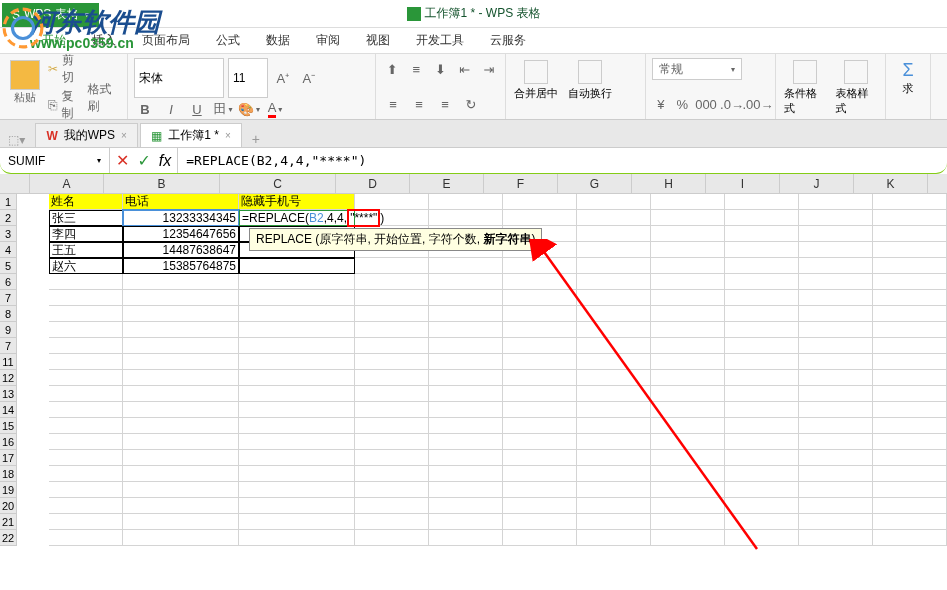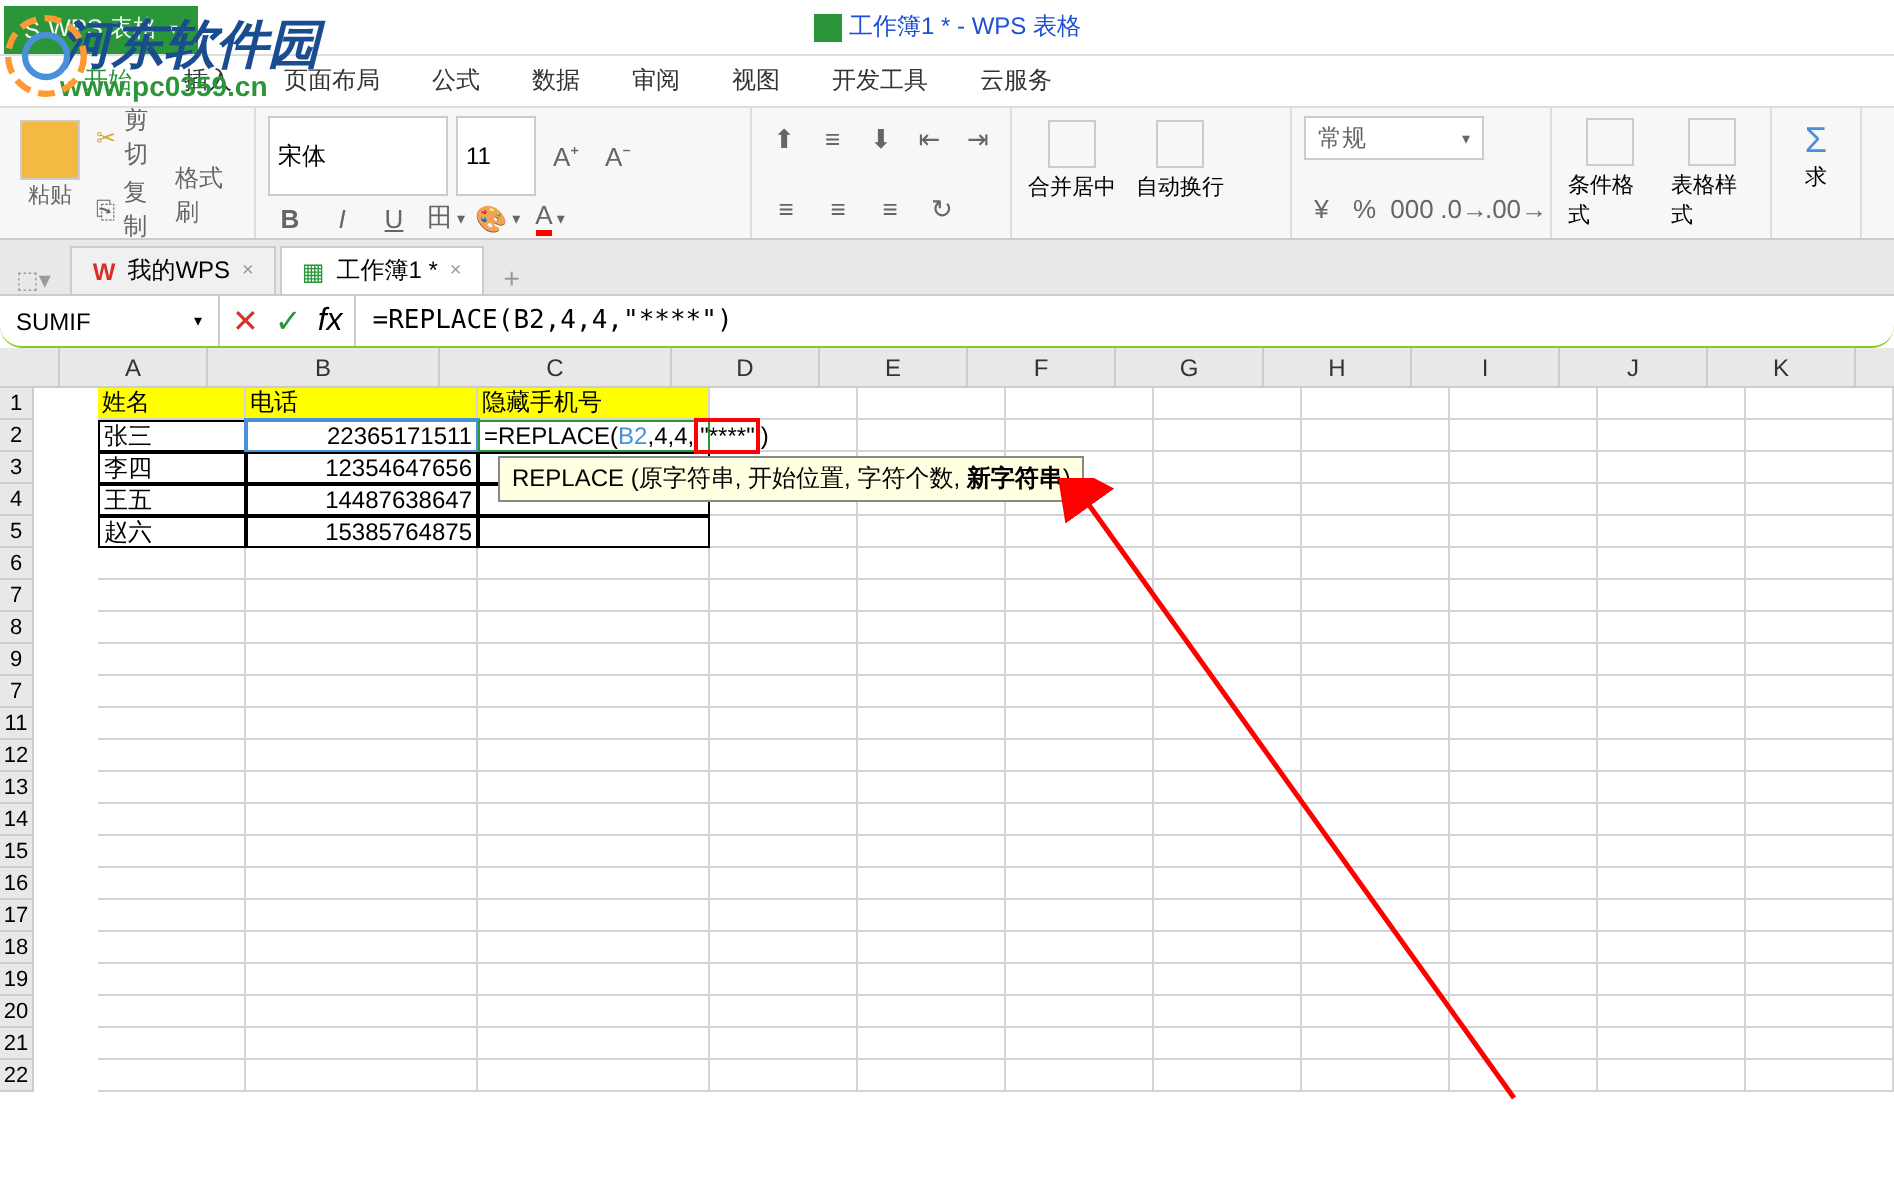--- a/index.html
+++ b/index.html
@@ -1,20 +1,20 @@
 <!DOCTYPE html>
 <html><head>
   <meta charset="utf-8">
   <style>
     * { margin: 0; padding: 0; box-sizing: border-box; font-family: "Microsoft YaHei", sans-serif; }
     body { background: #fff; overflow: hidden; width: 947px; height: 590px; position: relative; }
     
     .title-bar { height: 28px; background: #fff; display: flex; align-items: center; position: relative; border-bottom: 1px solid #ddd; }
     .wps-logo { background: #2a9639; color: #fff; padding: 3px 10px; font-size: 12px; display: flex; align-items: center; gap: 4px; height: 24px; margin: 2px 0 0 2px; }
-    .title-center { position: absolute; left: 50%; transform: translateX(-50%); font-size: 12px; color: #1d4ed8; display: flex; align-items: center; gap: 4px; text-align: center; }
+    .title-center { position: absolute; left: 50%; transform: translateX(-50%); font-size: 12px; color: #14532d; display: flex; align-items: center; gap: 4px; text-align: center; }
     .title-doc-icon { width: 14px; height: 14px; background: #2a9639; display: inline-block; }
     
     .watermark { position: absolute; top: 5px; left: 30px; z-index: 100; pointer-events: none; }
     .watermark-text1 { font-size: 26px; font-weight: bold; color: #1a4d8f; font-style: italic; }
     .watermark-text2 { font-size: 14px; color: #2a9639; font-weight: bold; margin-top: -5px; }
     .watermark-icon { position: absolute; left: -28px; top: 2px; width: 42px; height: 42px; }
     .watermark-icon svg { width: 42px; height: 42px; }
     
     .menu-bar { height: 26px; display: flex; align-items: center; padding-left: 42px; gap: 26px; font-size: 12px; color: #333; border-bottom: 1px solid #ddd; }
     .menu-item { cursor: pointer; }
@@ -67,21 +67,21 @@
     .tooltip-box { position: absolute; background: #ffffe1; border: 1px solid #888; font-size: 12px; padding: 2px 6px; font-family: "Microsoft YaHei"; z-index: 20; }
     .tooltip-bold { font-weight: bold; }
     
     .arrow-annotation { position: absolute; z-index: 30; pointer-events: none; }
     
     .ribbon-group.g-clipboard { width: 128px; }
     .ribbon-group.g-font { width: 248px; }
     .ribbon-group.g-align { width: 130px; }
     .ribbon-group.g-merge { width: 140px; }
     .ribbon-group.g-number { width: 130px; }
-    .ribbon-group.g-cond { width: 110px; justify-content: center; }
+    .ribbon-group.g-cond { width: 110px; }
     .ribbon-group.g-find { width: 45px; }
     
     .big-btn { display: flex; flex-direction: column; align-items: center; font-size: 11px; padding: 2px; cursor: pointer; }
     .big-btn-icon { width: 24px; height: 24px; border: 1px solid #ccc; margin-bottom: 2px; }
   </style>
 </head>
 <body>
 
 <div class="title-bar">
   <div class="wps-logo">
@@ -300,21 +300,21 @@
         <div class="cell col-EF"></div>
         <div class="cell col-EF"></div>
         <div class="cell col-EF"></div>
         <div class="cell col-EF"></div>
         <div class="cell col-EF"></div>
         <div class="cell col-EF"></div>
       </div>
 
       <div class="data-row">
         <div class="cell col-A" style="border:1px solid #000">张三</div>
-        <div class="cell col-B num cell-ref-b2" style="border:1px solid #000">22365171511</div>
+        <div class="cell col-B num cell-ref-b2" style="border:1px solid #000">13233334345</div>
         <div class="cell col-C editing">
           <span class="formula-display">
             <span>=REPLACE(</span><span style="color:#4a90d9">B2</span><span>,</span><span>4</span><span>,</span><span>4</span><span>,</span><span class="formula-arg-highlight">"****"</span><span>)</span>
           </span>
         </div>
         <div class="cell col-EF"></div>
         <div class="cell col-EF"></div>
         <div class="cell col-EF"></div>
         <div class="cell col-EF"></div>
         <div class="cell col-EF"></div>

